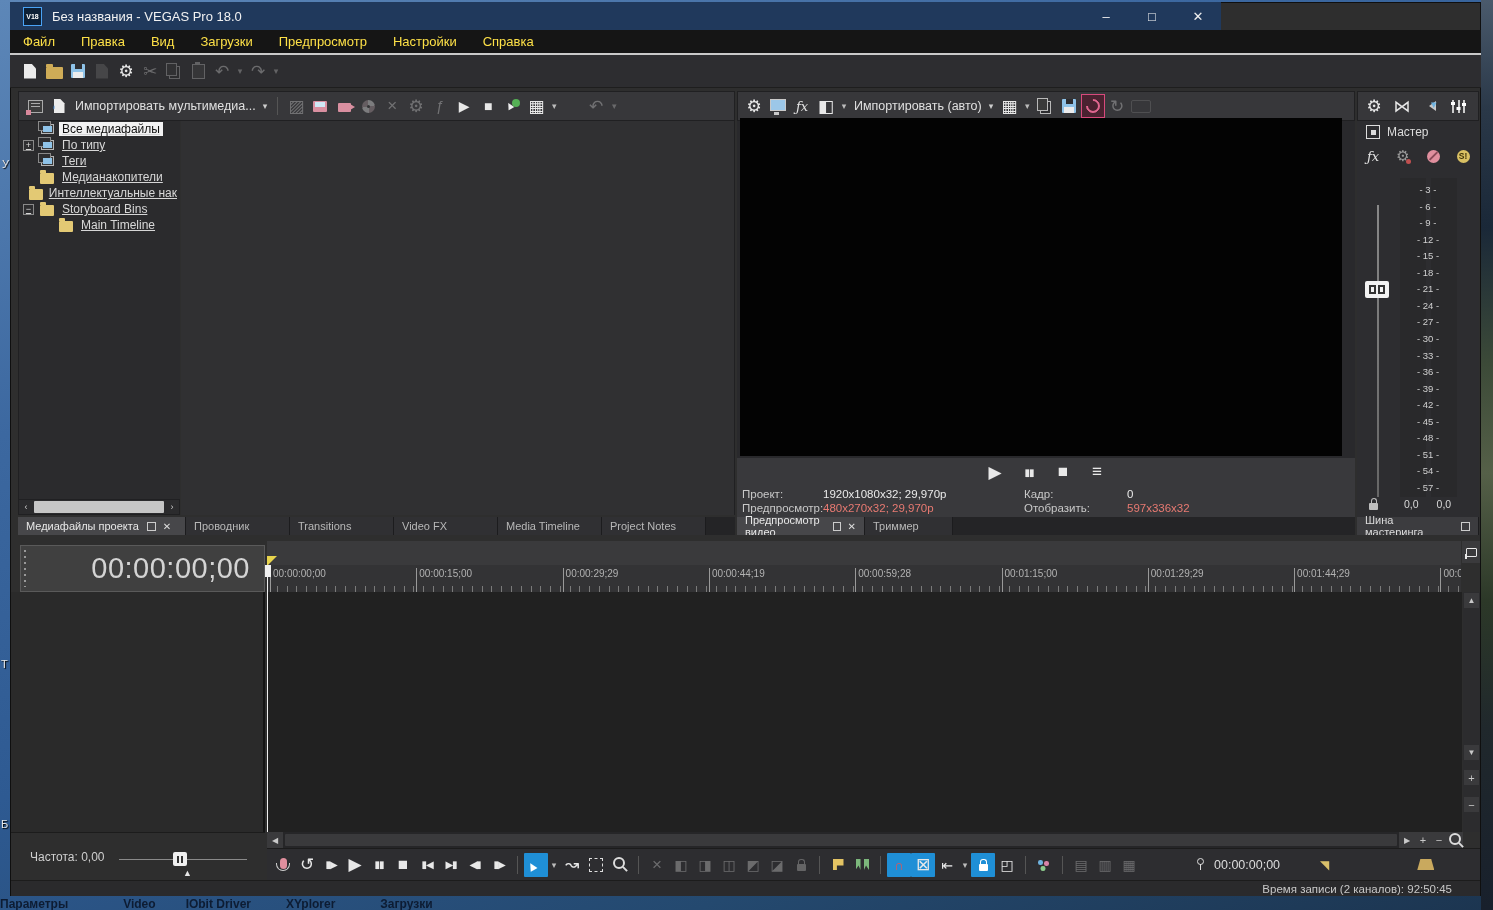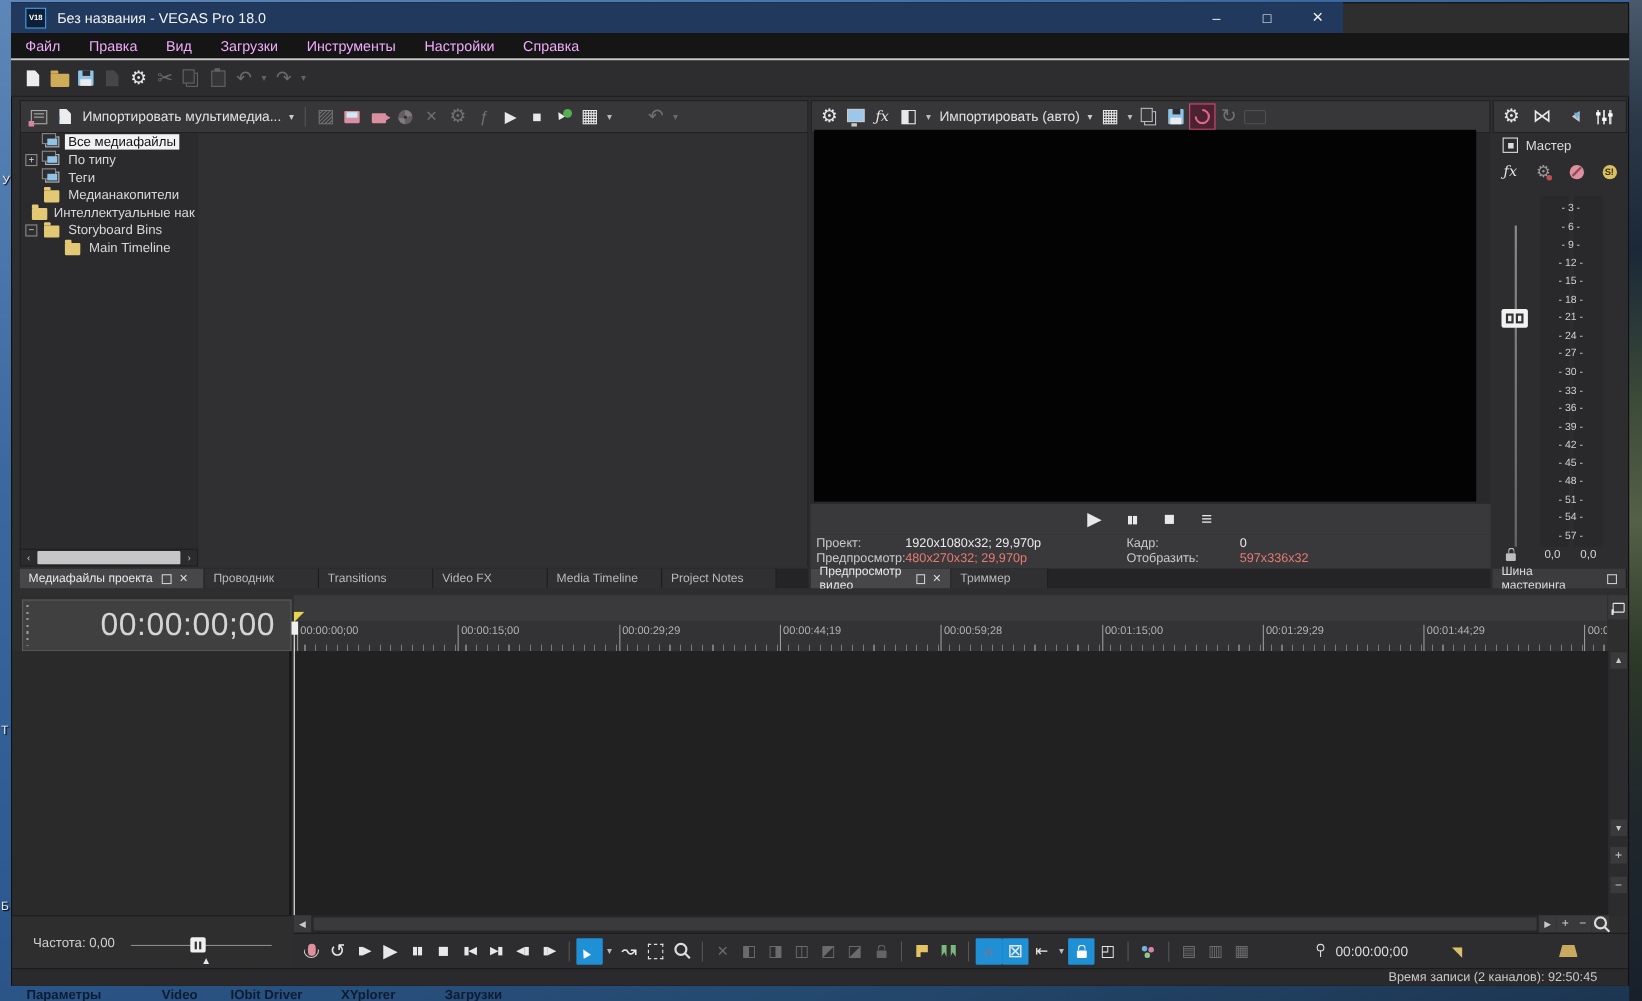--- a/index.html
+++ b/index.html
@@ -10,21 +10,21 @@
   
   #win{left:10px;top:2px;width:1471px;height:894px;background:#2e2e2e;border:1px solid #0f0f0f;box-sizing:border-box;}
   #titlebar{left:10px;top:2px;width:1211px;height:28px;background:#20395c;display:flex;align-items:center;}
   #applogo{width:17px;height:17px;margin-left:13px;background:#0d2036;border:1px solid #4aa3f5;color:#fff;
     font-size:7px;display:flex;align-items:center;justify-content:center;font-weight:bold;letter-spacing:0;}
   #apptitle{margin-left:10px;font-size:13px;color:#f2f2f2;}
   .wbtns{margin-left:auto;display:flex;}
   .wbtn{width:46px;height:28px;display:flex;align-items:center;justify-content:center;color:#f0f0f0;font-size:13px;}
   #menubar{left:10px;top:30px;width:1471px;height:23px;background:#151515;border-bottom:2px solid #c9c9c9;
     display:flex;align-items:center;box-sizing:content-box;}
-  .menuitem{padding:0 13px;font-size:13px;color:#f0abfc;height:23px;display:flex;align-items:center;}
+  .menuitem{padding:0 13px;font-size:13px;color:#fde047;height:23px;display:flex;align-items:center;}
   #maintb{left:10px;top:55px;width:1471px;height:33px;background:#2d2d30;border-bottom:1px solid #1e1e1e;
     display:flex;align-items:center;padding-left:8px;box-sizing:border-box;}
   
   .tb{display:flex;align-items:center;}
   .tbi{display:inline-flex;align-items:center;justify-content:center;min-width:24px;height:24px;
     font-size:14px;color:#cfcfcf;position:relative;}
   .tbi.sm{font-size:10px;letter-spacing:-1px;}
   .tbi.wh{color:#e8e8e8;}
   .tbi.g-lg{font-size:17px;}
   .tbi.dis{opacity:.38;filter:grayscale(.7);}
@@ -95,21 +95,21 @@
   .ic-group:after{content:"";position:absolute;top:2px;left:1px;width:4.5px;height:4.5px;border-radius:50%;background:#6fb3e0;box-shadow:6px 1px 0 #d884a8,2.5px 6px 0 #8cc98c;}
   .ic-pin{width:5px;height:5px;border:1.5px solid #ddd;border-radius:50%;position:relative;margin-bottom:6px;}
   .ic-pin:after{content:"";position:absolute;top:5px;left:1.5px;width:1.5px;height:6px;background:#ddd;}
   .ic-stack{width:13px;height:10px;position:relative;border:1px solid #b5b5b5;background:#3a3a3a;box-sizing:border-box;}
   .ic-stack:before{content:"";position:absolute;top:-4px;left:-4px;width:13px;height:10px;border:1px solid #8a8a8a;background:#2e2e30;box-sizing:border-box;}
   .ic-stack:after{content:"";position:absolute;top:1px;left:1px;width:9px;height:6px;background:#8fc3e8;}
   .ic-folder2{width:14px;height:11px;background:#e3c974;border-radius:1px;position:relative;margin-top:2px;}
   .ic-folder2:before{content:"";position:absolute;top:-2.5px;left:0;width:6px;height:2.5px;background:#e3c974;border-radius:1px 1px 0 0;}
   
   #mediatb{left:18px;top:91px;width:717px;height:30px;background:#37373a;border:1px solid #202022;box-sizing:border-box;padding-left:4px;}
-  #mediatree{left:18px;top:121px;width:162px;height:379px;background:#2b2b2d;border-left:1px solid #202022;box-sizing:border-box;overflow:hidden;}
+  #mediatree{left:18px;top:121px;width:162px;height:379px;background:#2b2b2d;border-left:1px solid #202022;box-sizing:border-box;overflow:hidden;text-decoration:underline;}
   #medialist{left:181px;top:121px;width:554px;height:394px;background:#303032;border-right:1px solid #202022;box-sizing:border-box;}
   .trow{display:flex;align-items:center;height:16px;padding-left:4px;white-space:nowrap;}
   .ttoggle{width:11px;height:11px;border:1px solid #8a8a8a;background:#2e2e30;color:#ddd;font-size:9px;line-height:9px;
     display:flex;align-items:center;justify-content:center;margin-right:4px;box-sizing:border-box;}
   .tspace{width:15px;}
   .ticon{width:18px;display:flex;justify-content:center;margin-right:3px;}
   .tlabel{font-size:12px;color:#d8d8d8;padding:0 3px;}
   .tlabel.sel{background:#f2f2f2;color:#101010;}
   #treescroll{left:18px;top:499px;width:162px;height:16px;background:#2b2b2d;display:flex;align-items:center;border:1px solid #202022;box-sizing:border-box;}
   .scrarrow{width:14px;text-align:center;color:#ccc;font-size:9px;}
@@ -198,21 +198,21 @@
 </head>
 <body>
 
 <div id="screen">
 
   <div class="abs" id="rightstrip"></div>
   <div class="abs deskletter" style="left:2px;top:158px;">У</div>
   <div class="abs deskletter" style="left:1px;top:658px;">Т</div>
   <div class="abs deskletter" style="left:1px;top:818px;">Б</div>
   <div class="abs" id="taskbartext">
-    <span style="margin-left:24px">Параметры</span>
+    <span style="margin-left:0">Параметры</span>
     <span style="margin-left:55px">Video</span>
     <span style="margin-left:30px">IObit Driver</span>
     <span style="margin-left:35px">XYplorer</span>
     <span style="margin-left:45px">Загрузки</span>
   </div>
 
   <div class="abs" id="win"></div>
 
   <div class="abs" id="titlebar">
     <div id="applogo">V18</div>
@@ -222,21 +222,21 @@
       <div class="wbtn">□</div>
       <div class="wbtn">✕</div>
     </div>
   </div>
 
   <div class="abs" id="menubar">
       <div class="menuitem">Файл</div>
       <div class="menuitem">Правка</div>
       <div class="menuitem">Вид</div>
       <div class="menuitem">Загрузки</div>
-      <div class="menuitem">Инструменты</div>
+      <div class="menuitem">Предпросмотр</div>
       <div class="menuitem">Настройки</div>
       <div class="menuitem">Справка</div>
     </div>
 
   <div class="abs tb" id="maintb">
       <span class="tbi">
         <span class="ic-page"></span>
       </span>
       <span class="tbi">
         <span class="ic-folder"></span>

